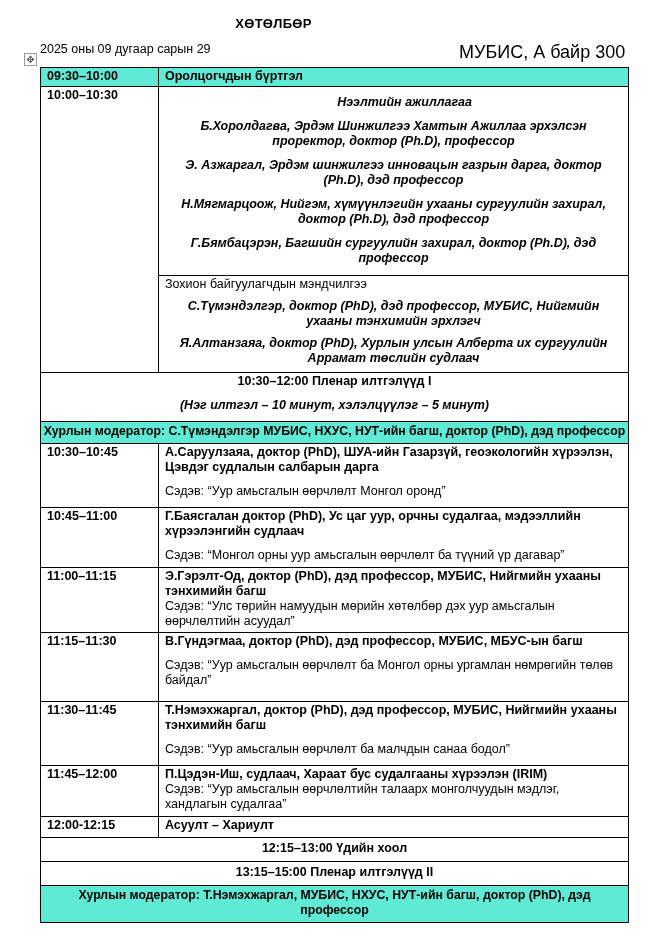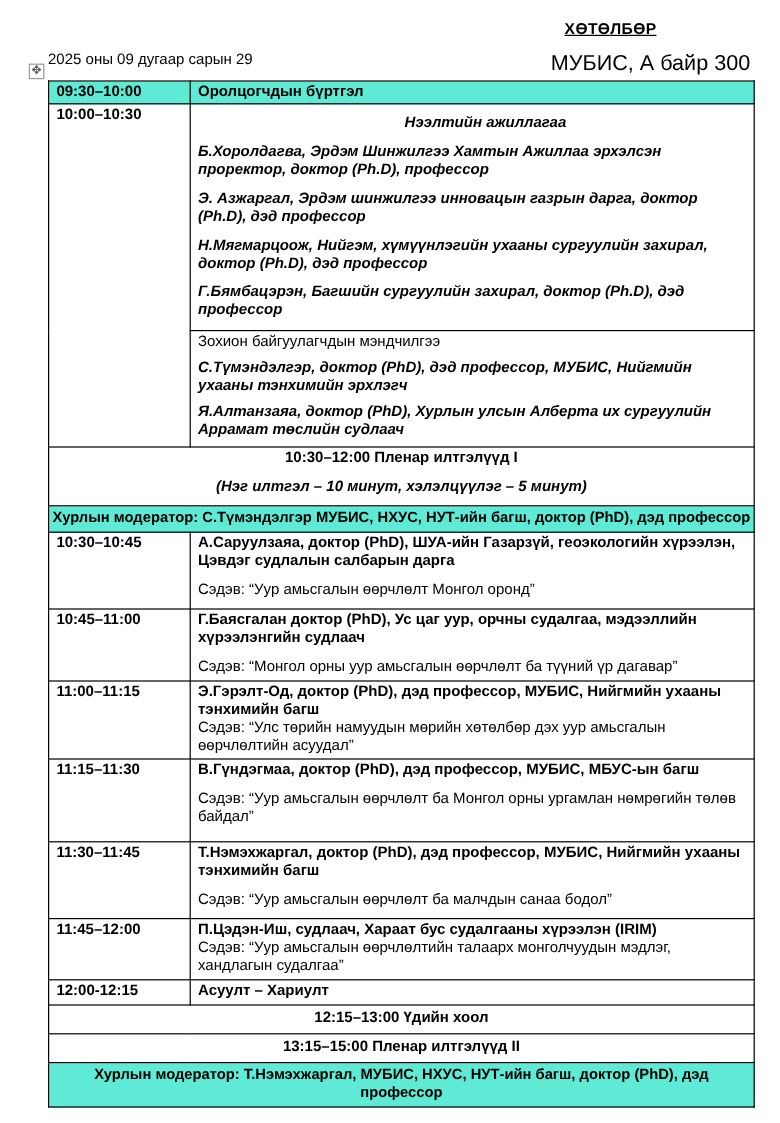--- a/index.html
+++ b/index.html
@@ -1,31 +1,31 @@
 <!DOCTYPE html>
 <html><head>
 <meta charset="utf-8">
 <style>
   html, body { margin: 0; padding: 0; background: #ffffff; }
   body { width: 650px; height: 936px; position: relative; overflow: hidden;
          font-family: "Liberation Sans", sans-serif; color: #000; }
-  .title { position: absolute; top: 16px; left: 0; width: 547px; text-align: right;
-           font-size: 13px; font-weight: bold; letter-spacing: 0.3px; text-decoration: underline; }
+  .title { position: absolute; top: 16px; left: 0; width: 547px; text-align: center;
+           font-size: 13px; font-weight: bold; letter-spacing: 0.3px; }
   .meta-left { position: absolute; top: 42px; left: 40px; font-size: 12.5px; }
   .meta-right { position: absolute; top: 42px; left: 459px; font-size: 18px; }
   .move-handle { position: absolute; top: 53px; left: 24px; width: 11px; height: 11px;
                  border: 1px solid #999; background: #fff; font-size: 10px; line-height: 11px;
                  text-align: center; color: #555; cursor: move; }
   table { position: absolute; top: 67px; left: 40px; width: 589px; border-collapse: collapse;
           font-size: 12.5px; table-layout: fixed; }
   td { border: 1px solid #000; vertical-align: top; padding: 1px 6px 2px 6px; line-height: 15px; }
   col.time { width: 118px; }
   .blue { background: #5eead4; }
   .b { font-weight: bold; }
-  .bi { font-weight: bold; font-style: italic; }
+  .bi { font-weight: bold; font-style: italic; text-align: center; }
   .center { text-align: center; }
   p { margin: 0; }
   .gap { margin-top: 9px; }
   .gap-s { margin-top: 7px; }
   .mod { font-size: 12.3px; padding: 2px 2px 4px 2px; }
 </style>
 </head>
 <body>
 
 <div class="title">ХӨТӨЛБӨР</div>

